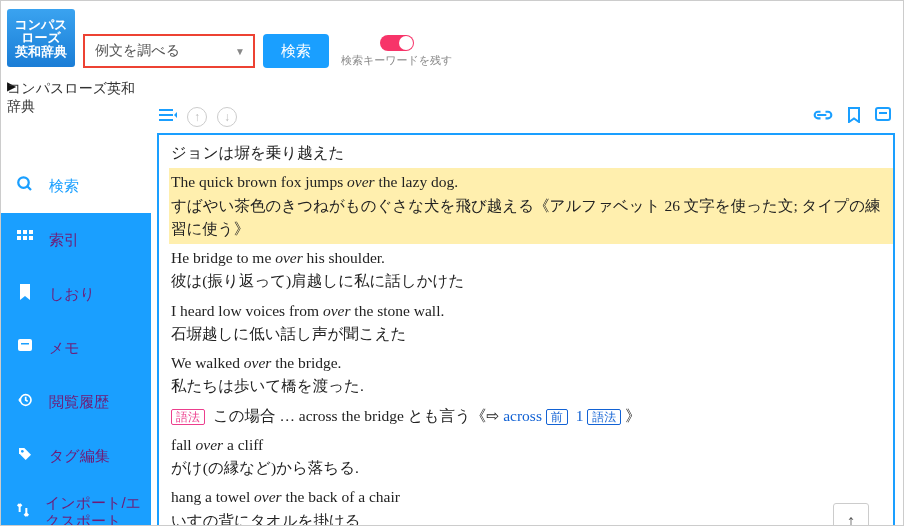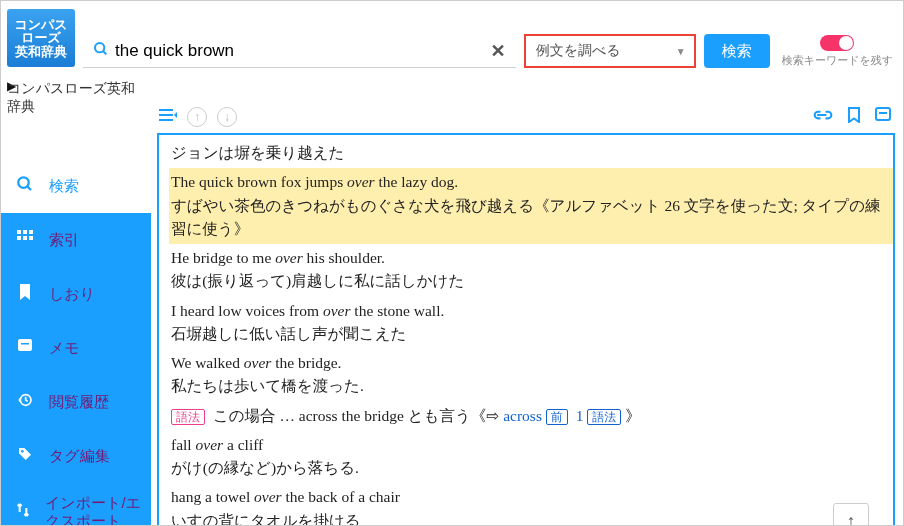--- a/index.html
+++ b/index.html
@@ -53,30 +53,20 @@
 
 <div class="topbar">
   <div class="logo-wrap">
     <div class="logo">
       <span>コンパス</span>
         <span>ローズ</span>
         <span>英和辞典</span>
     </div>
     <span class="logo-arrow">▶</span>
   </div>
-  <div class="search-wrap">
-    <span class="search-icon">
-      <svg width="16" height="16" viewBox="0 0 24 24" fill="none" stroke="#1a9fff" stroke-width="3">
-          <circle cx="10" cy="10" r="7"></circle>
-          <line x1="20" y1="20" x2="15" y2="15"></line>
-        </svg>
-    </span>
-    <input class="search-input" value="the quick brown" style="">
-    <span class="clear-icon">✕</span>
-  </div>
   <div class="dropdown">
     <span>例文を調べる</span>
     <span class="dropdown-caret">▼</span>
   </div>
   <button class="search-btn">検索</button>
   <div class="toggle-wrap">
     <div class="toggle"></div>
     <span class="toggle-label">検索キーワードを残す</span>
   </div>
 </div>

